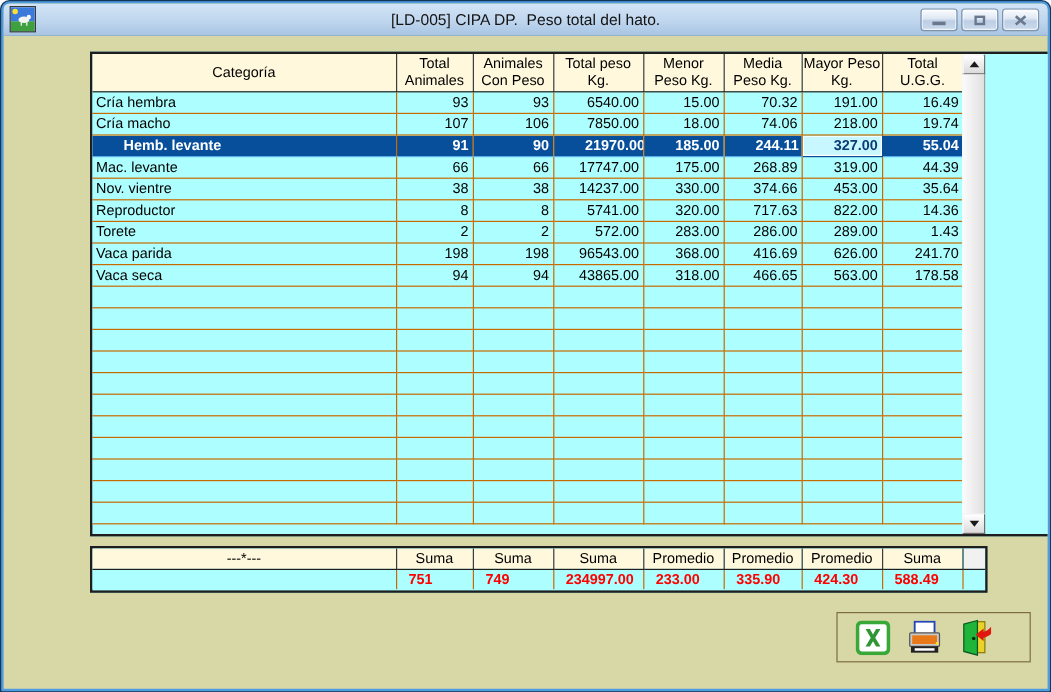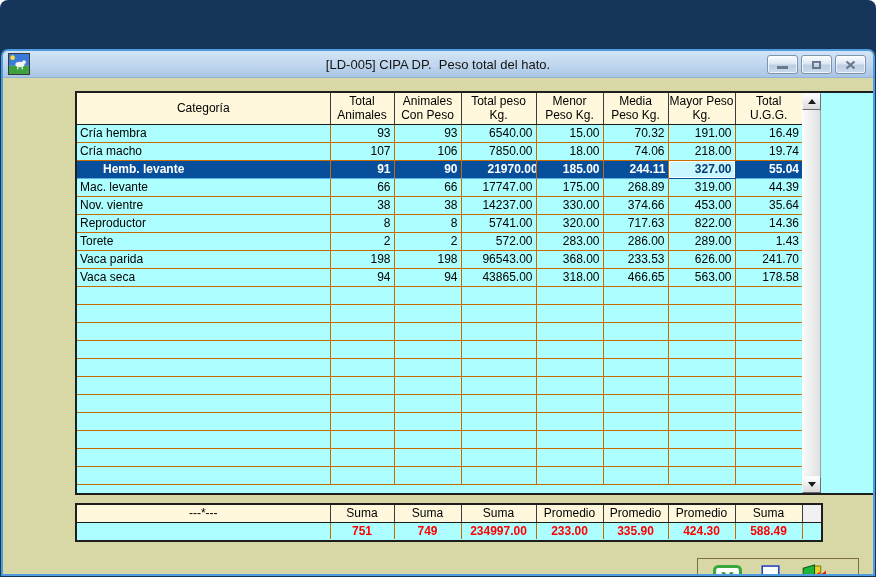--- a/index.html
+++ b/index.html
@@ -1,18 +1,18 @@
 <!DOCTYPE html>
 <html style="--c-window_bg: #D8D8A6; --c-cell_bg: #ADFFFF; --c-grid_line: #C96A00; --c-header_bg: #FFF8DC; --c-sel_bg: #084F9B; --c-sel_text: #FFFFFF; --c-focus_bg: #C9F7FF; --c-summary_red: #FF0000; --c-frame_blue: #4E9BDD;"><head>
 <meta charset="utf-8">
 <style>
   * { margin:0; padding:0; box-sizing:border-box; }
   html,body { width:876px; height:577px; font-family:"Liberation Sans", sans-serif; }
   .window { position:relative; width:876px; height:577px; background:#15365A; border-radius:8px 8px 0 0; }
-  .frame { position:absolute; inset:1px; border:2px solid var(--c-frame_blue,#4E9BDD); border-radius:7px 7px 1px 1px; background:var(--c-window_bg,#D8D8A6); overflow:hidden;margin-top:48px; }
+  .frame { position:absolute; inset:1px; border:2px solid var(--c-frame_blue,#4E9BDD); border-radius:7px 7px 1px 1px; background:var(--c-window_bg,#D8D8A6); overflow:hidden; }
 
   
   .titlebar { position:absolute; left:0; right:0; top:0; height:27px;
     background:linear-gradient(#D3E4F6 0%, #BFD6EE 55%, #A9C5E4 100%);
     border-bottom:1px solid #93B4D6; display:flex; align-items:center; }
   .app-icon { position:absolute; left:5px; top:2px; width:22px; height:22px; border:1px solid #3A3A3A; }
   .title-text { flex:1; text-align:center; font-size:13px; color:#141414; white-space:pre; }
   .win-controls { position:absolute; right:7px; top:4px; display:flex; gap:3px; }
   .win-btn { width:31px; height:19px; border:1px solid #7E93AC; border-radius:3px;
     background:linear-gradient(#FDFEFF, #DCE7F3 45%, #BDCEE5 55%, #CBDAEC);
@@ -50,21 +50,21 @@
 
   
   .summary-box { position:absolute; left:72px; top:452px; width:748px; height:39px;
     border:2px solid #1E1E1E; background:var(--c-cell_bg,#ADFFFF); overflow:hidden; }
   table.summary { border-collapse:collapse; table-layout:fixed; width:744px; }
   table.summary td { height:17px; font-size:12px; overflow:hidden; white-space:nowrap; }
   tr.sum-head td { background:var(--c-header_bg,#FFF8DC); text-align:center;
     border-right:1px solid #3C3C3C; border-bottom:1px solid #1E1E1E; }
   tr.sum-head td:last-child { background:#F1F1F1; border-right:none; }
   tr.sum-vals td { background:var(--c-cell_bg,#ADFFFF); color:var(--c-summary_red,#FF0000);
-    font-weight:bold; text-align:center; border-right:1px solid var(--c-grid_line,#C96A00); }
+    font-weight:bold; text-align:left; border-right:1px solid var(--c-grid_line,#C96A00);padding-left:10px; }
   tr.sum-vals td:last-child { border-right:none; }
 
   
   .icon-panel { position:absolute; left:694px; top:507px; width:162px; height:42px;
     border:1px solid #7E6E3E; display:flex; align-items:center; gap:11px; padding-left:13px; }
   .tool-btn { width:32px; height:32px; display:flex; align-items:center; justify-content:center; cursor:pointer; }
 </style>
 </head>
 <body>
 
@@ -199,21 +199,21 @@
                 <td class="num">286.00</td>
                 <td class="num">289.00</td>
                 <td class="num">1.43</td>
               </tr>
               <tr>
                 <td class="cat">Vaca parida</td>
                 <td class="num">198</td>
                 <td class="num">198</td>
                 <td class="num">96543.00</td>
                 <td class="num">368.00</td>
-                <td class="num">233.53</td>
+                <td class="num">416.69</td>
                 <td class="num">626.00</td>
                 <td class="num">241.70</td>
               </tr>
               <tr>
                 <td class="cat">Vaca seca</td>
                 <td class="num">94</td>
                 <td class="num">94</td>
                 <td class="num">43865.00</td>
                 <td class="num">318.00</td>
                 <td class="num">466.65</td>

